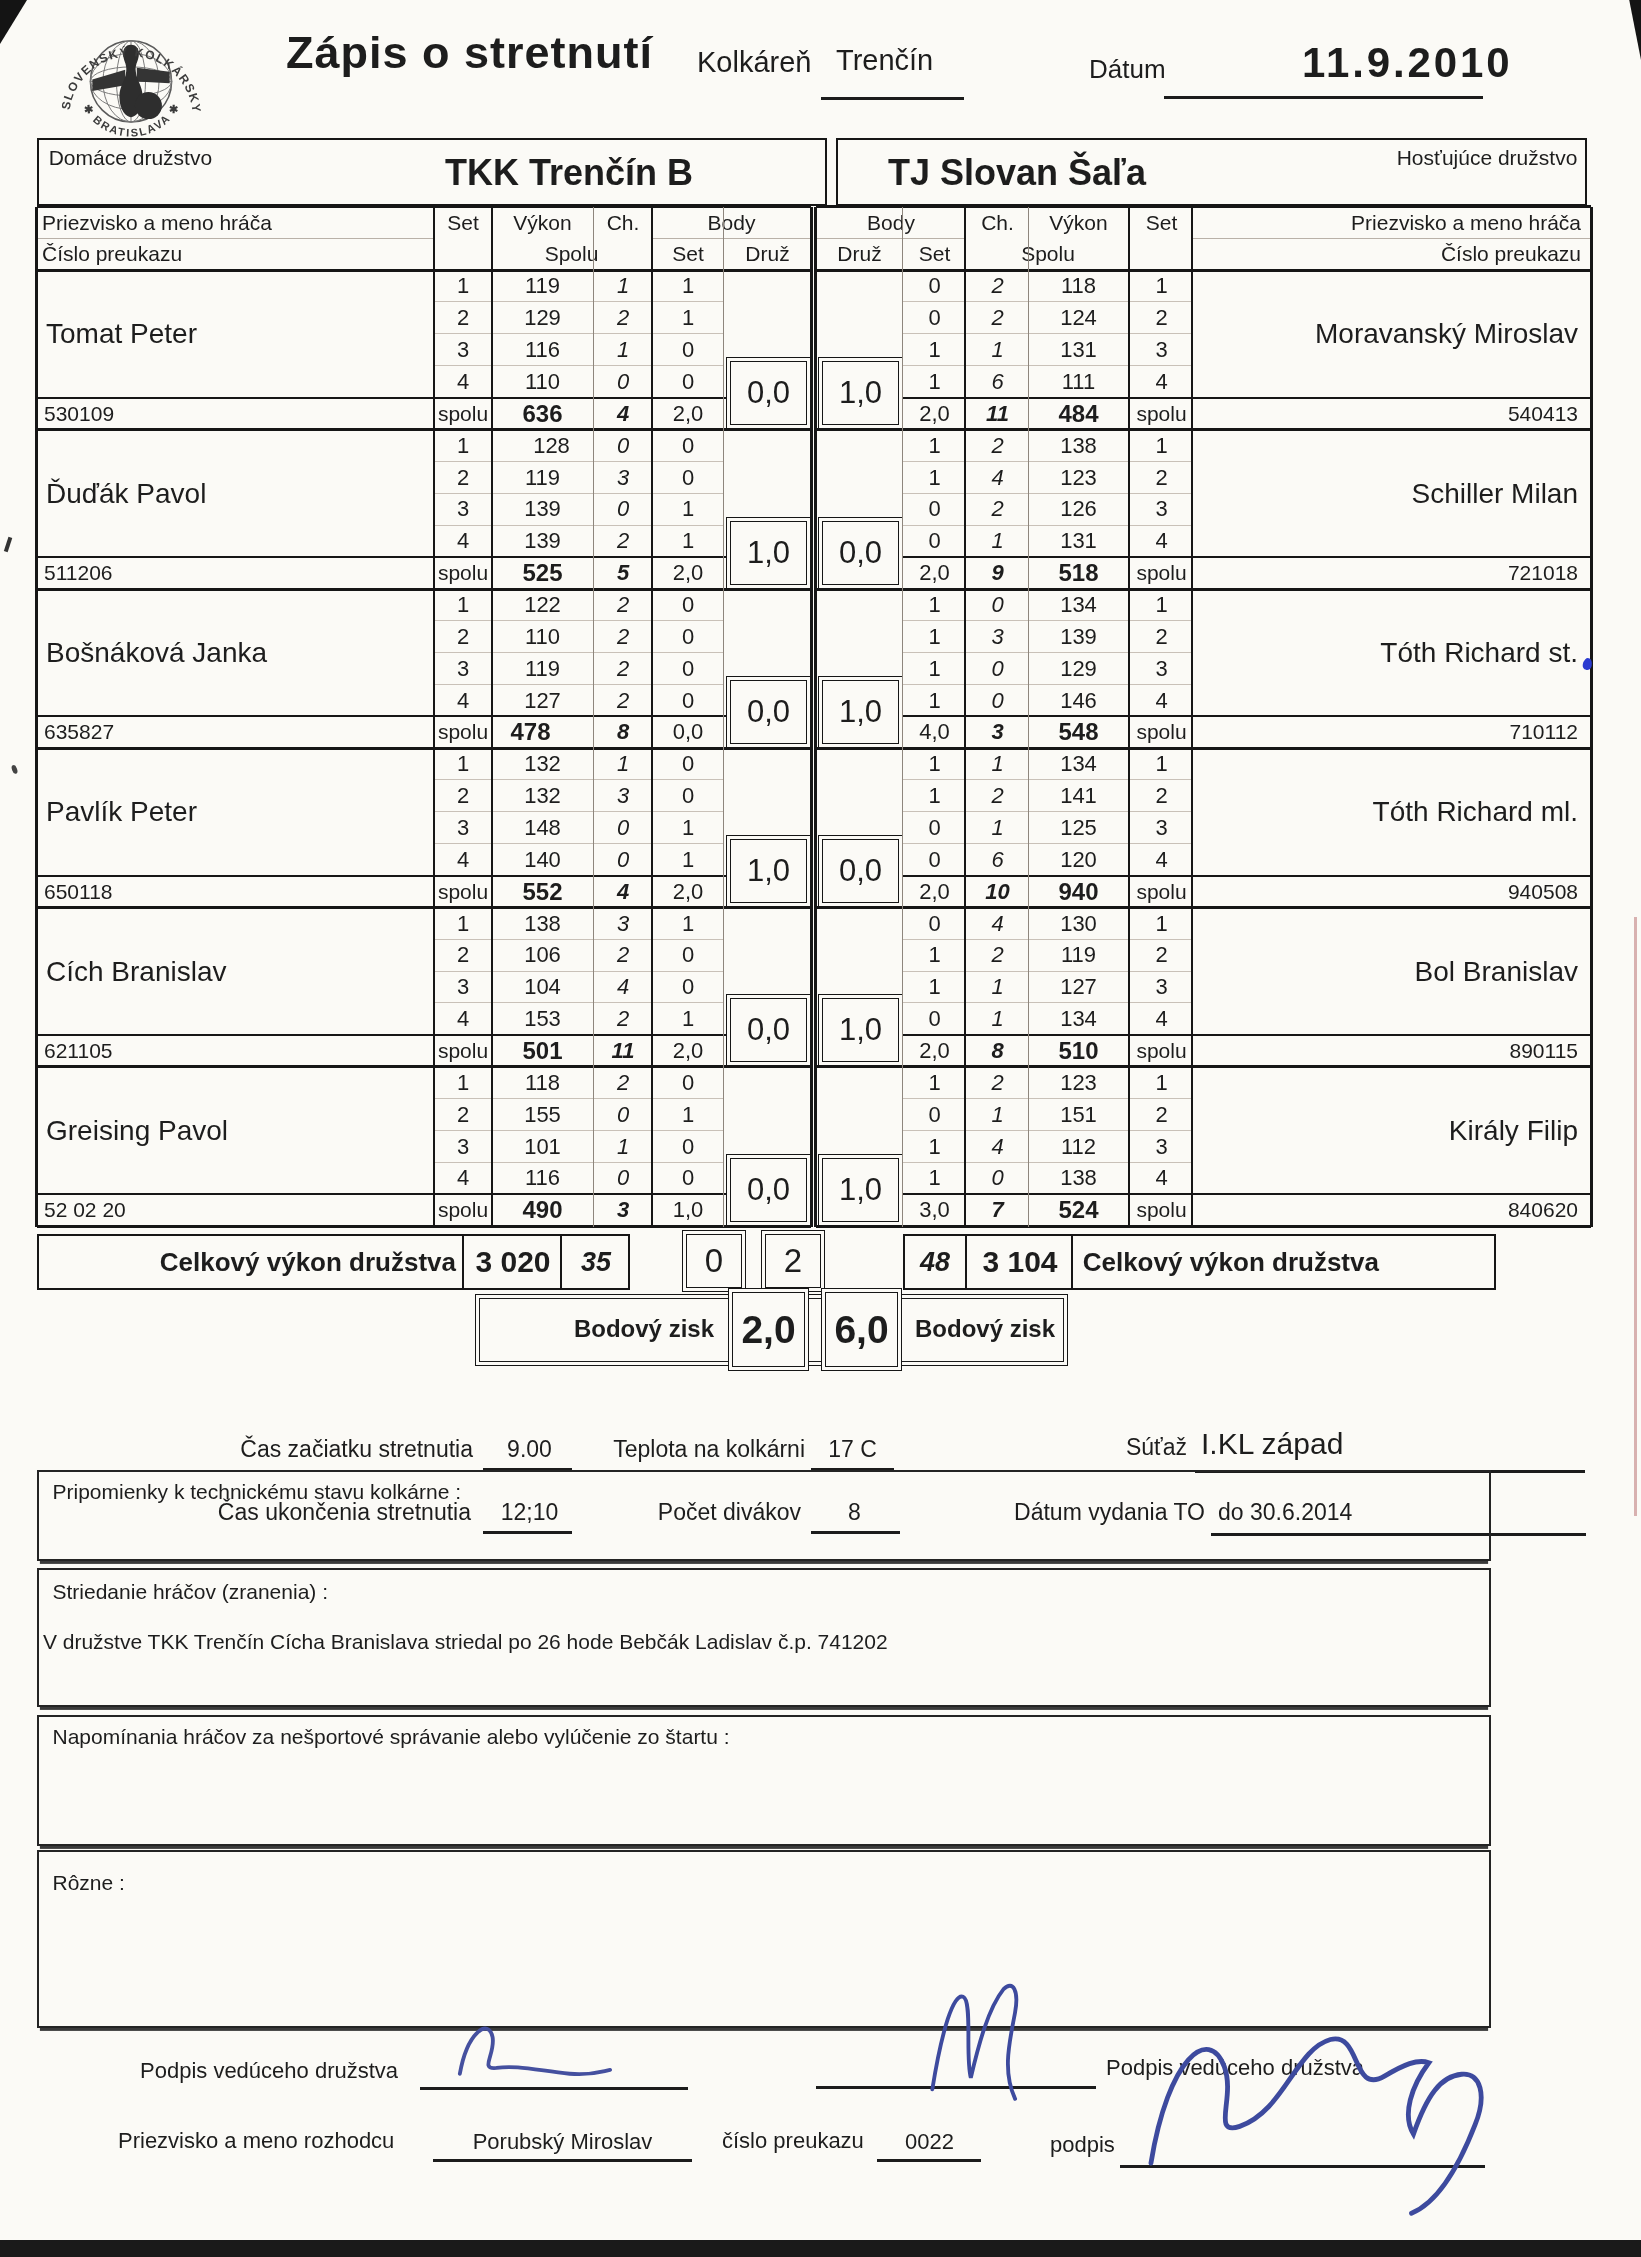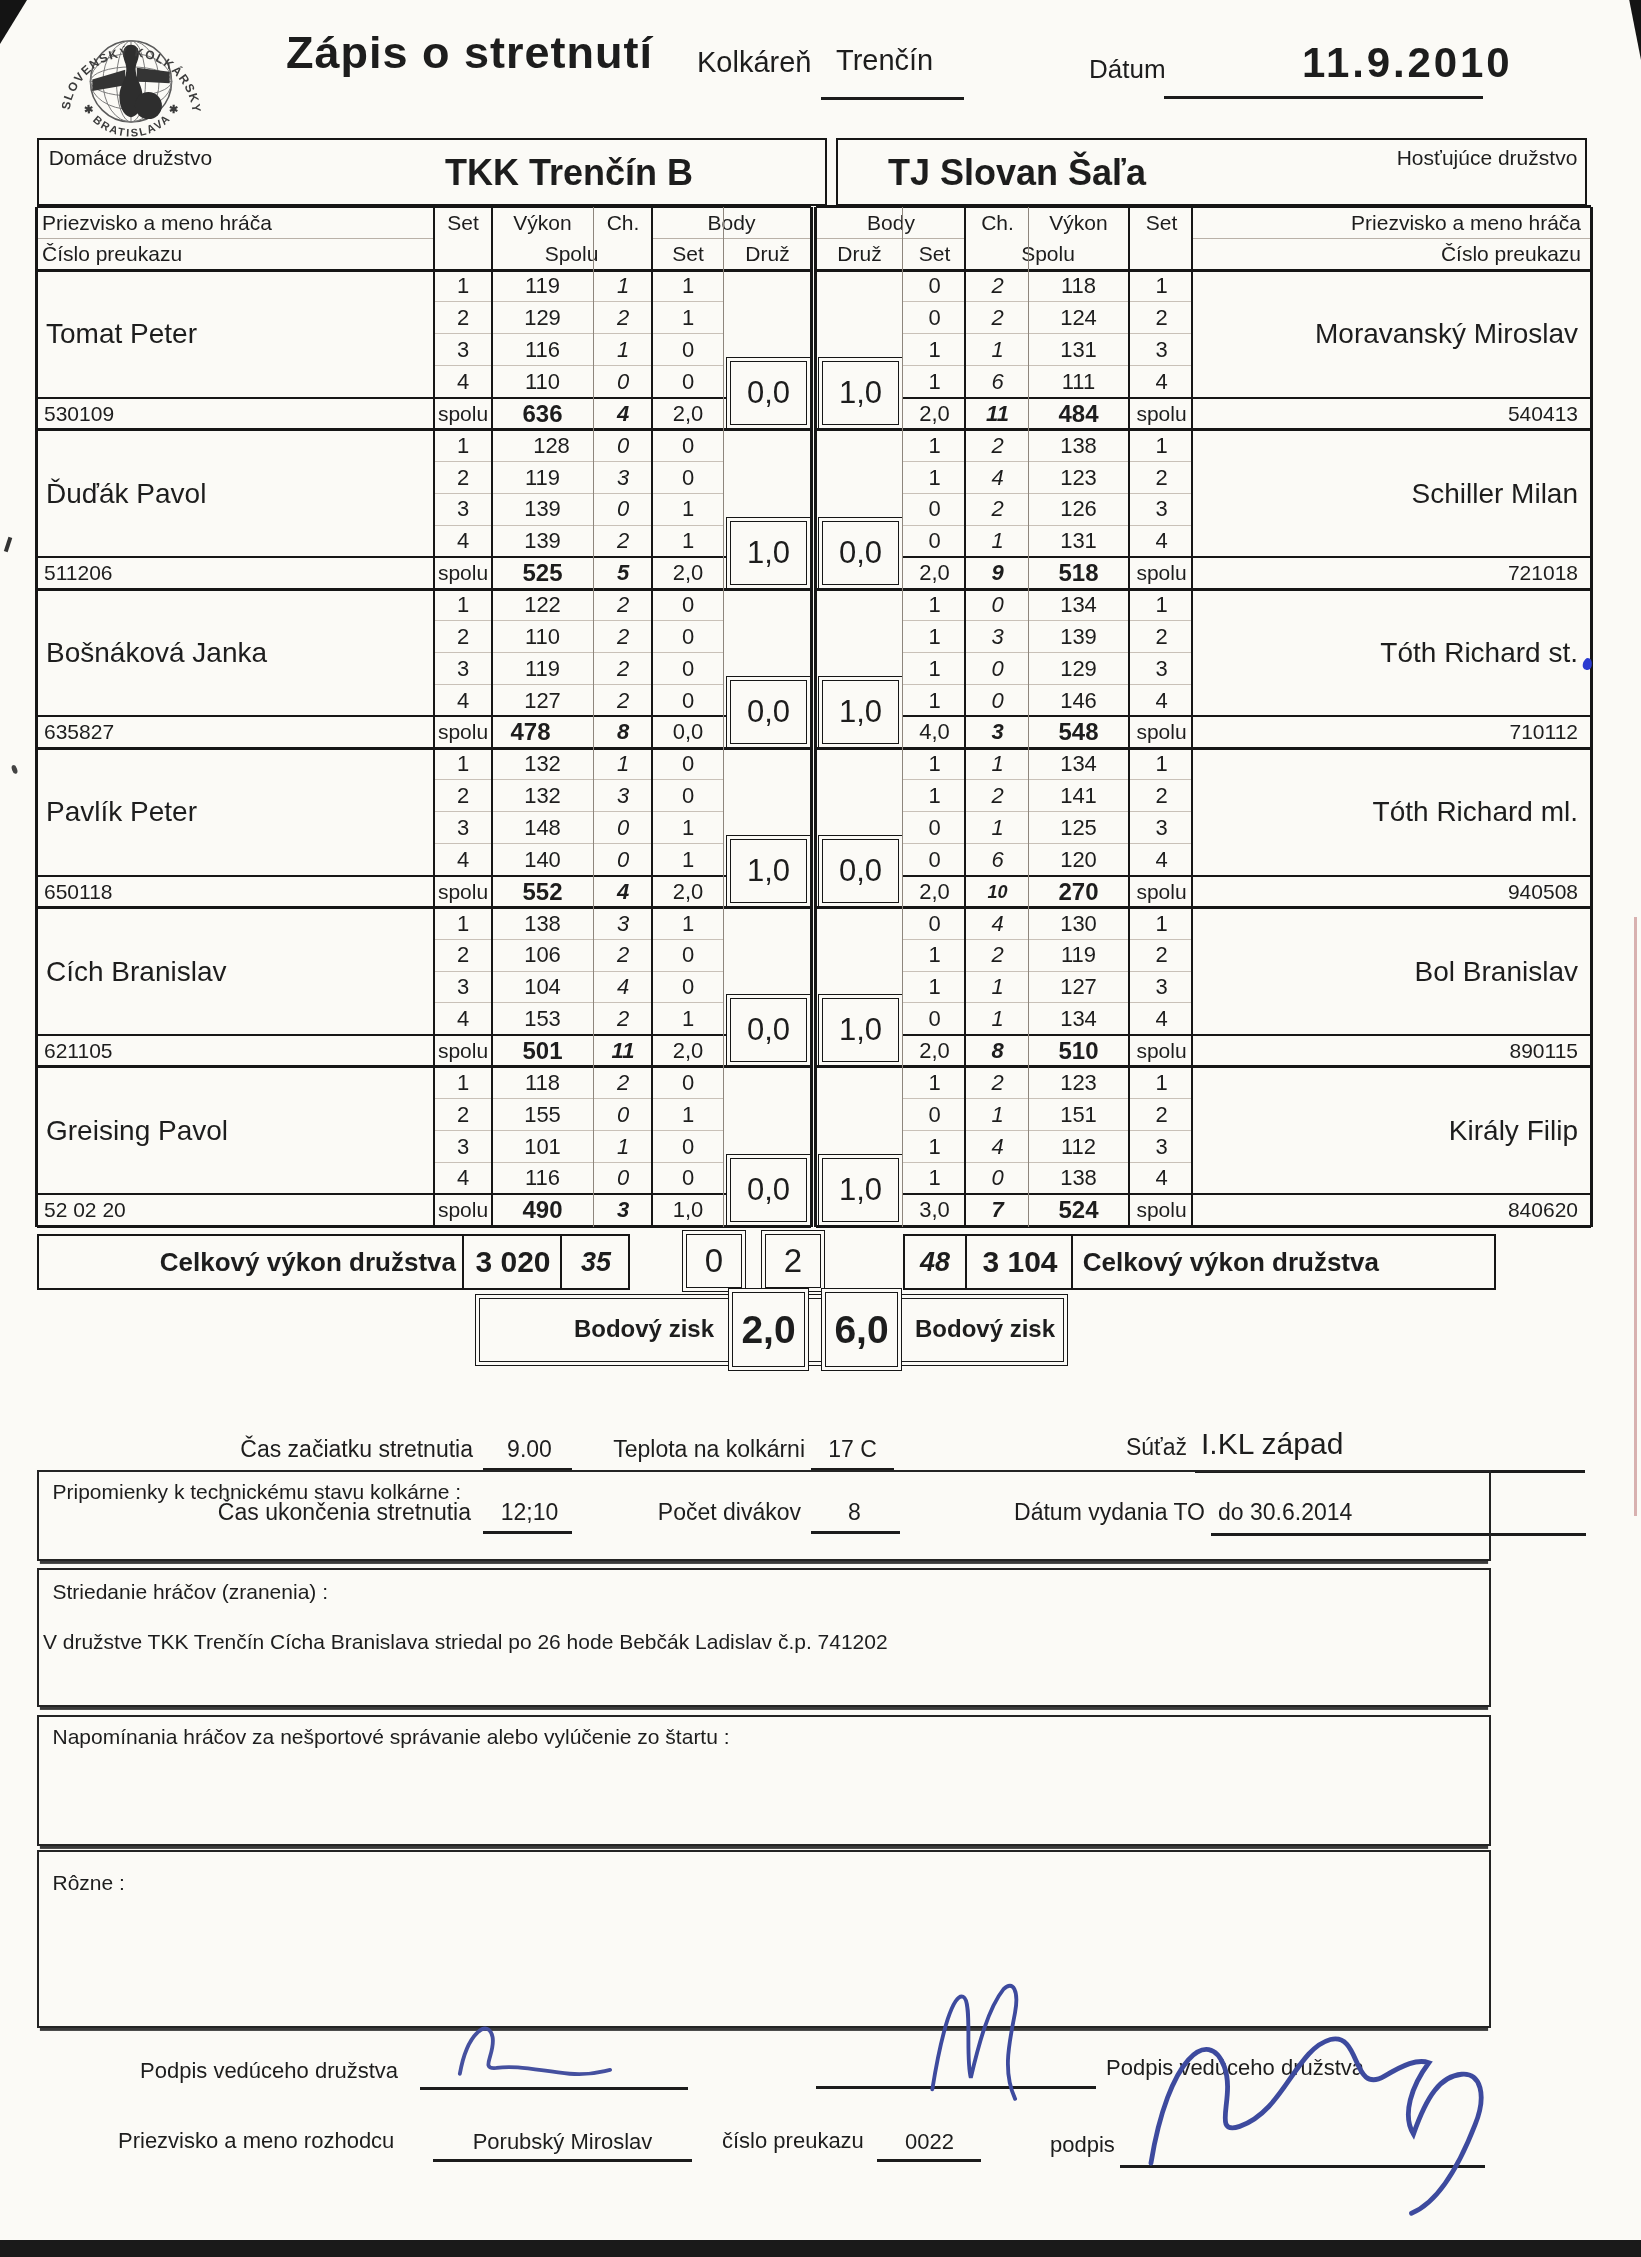--- a/index.html
+++ b/index.html
@@ -303,22 +303,22 @@
       <div class="abs " style="left: 966px; top: 812px; width: 63px; height: 32px; display: flex; align-items: center; justify-content: center; padding-left: 0px; padding-right: 0px; font-size: 22px; font-weight: normal; font-style: italic; box-sizing: border-box;">1</div>
       <div class="abs " style="left: 1028px; top: 812px; width: 101px; height: 32px; display: flex; align-items: center; justify-content: center; padding-left: 0px; padding-right: 0px; font-size: 22px; font-weight: normal; font-style: normal; box-sizing: border-box;">125</div>
       <div class="abs " style="left: 1130px; top: 812px; width: 63px; height: 32px; display: flex; align-items: center; justify-content: center; padding-left: 0px; padding-right: 0px; font-size: 22px; font-weight: normal; font-style: normal; box-sizing: border-box;">3</div>
       <div class="abs " style="left: 903px; top: 811px; width: 290px; height: 1.4px; background: rgb(201, 193, 184);"></div>
       <div class="abs " style="left: 903px; top: 844px; width: 63px; height: 32px; display: flex; align-items: center; justify-content: center; padding-left: 0px; padding-right: 0px; font-size: 22px; font-weight: normal; font-style: normal; box-sizing: border-box;">0</div>
       <div class="abs " style="left: 966px; top: 844px; width: 63px; height: 32px; display: flex; align-items: center; justify-content: center; padding-left: 0px; padding-right: 0px; font-size: 22px; font-weight: normal; font-style: italic; box-sizing: border-box;">6</div>
       <div class="abs " style="left: 1028px; top: 844px; width: 101px; height: 32px; display: flex; align-items: center; justify-content: center; padding-left: 0px; padding-right: 0px; font-size: 22px; font-weight: normal; font-style: normal; box-sizing: border-box;">120</div>
       <div class="abs " style="left: 1130px; top: 844px; width: 63px; height: 32px; display: flex; align-items: center; justify-content: center; padding-left: 0px; padding-right: 0px; font-size: 22px; font-weight: normal; font-style: normal; box-sizing: border-box;">4</div>
       <div class="abs " style="left: 903px; top: 843px; width: 290px; height: 1.4px; background: rgb(201, 193, 184);"></div>
       <div class="abs " style="left: 903px; top: 876px; width: 63px; height: 32px; display: flex; align-items: center; justify-content: center; padding-left: 0px; padding-right: 0px; font-size: 22px; font-weight: normal; font-style: normal; box-sizing: border-box;">2,0</div>
-      <div class="abs " style="left: 966px; top: 876px; width: 63px; height: 32px; display: flex; align-items: center; justify-content: center; padding-left: 0px; padding-right: 0px; font-size: 18px; font-weight: bold; font-style: italic; box-sizing: border-box;">10</div>
-      <div class="abs " style="left: 1028px; top: 876px; width: 101px; height: 32px; display: flex; align-items: center; justify-content: center; padding-left: 0px; padding-right: 0px; font-size: 24px; font-weight: bold; font-style: normal; box-sizing: border-box;">270</div>
+      <div class="abs " style="left: 966px; top: 876px; width: 63px; height: 32px; display: flex; align-items: center; justify-content: center; padding-left: 0px; padding-right: 0px; font-size: 22px; font-weight: bold; font-style: italic; box-sizing: border-box;">10</div>
+      <div class="abs " style="left: 1028px; top: 876px; width: 101px; height: 32px; display: flex; align-items: center; justify-content: center; padding-left: 0px; padding-right: 0px; font-size: 24px; font-weight: bold; font-style: normal; box-sizing: border-box;">940</div>
       <div class="abs " style="left: 1130px; top: 876px; width: 63px; height: 32px; display: flex; align-items: center; justify-content: center; padding-left: 0px; padding-right: 0px; font-size: 21px; font-weight: normal; font-style: normal; box-sizing: border-box;">spolu</div>
       <div class="abs " style="left: 1202px; top: 748px; width: 376px; height: 127px; display: flex; align-items: center; justify-content: flex-end; padding-left: 0px; padding-right: 0px; font-size: 28px; font-weight: normal; font-style: normal; box-sizing: border-box;">Tóth Richard ml.</div>
       <div class="abs " style="left: 1200px; top: 876px; width: 378px; height: 32px; display: flex; align-items: center; justify-content: flex-end; padding-left: 0px; padding-right: 0px; font-size: 21px; font-weight: normal; font-style: normal; box-sizing: border-box;">940508</div>
       <div class="abs " style="left: 37px; top: 875px; width: 689px; height: 2.4px; background: rgb(22, 22, 22);"></div>
       <div class="abs " style="left: 901px; top: 875px; width: 690px; height: 2.4px; background: rgb(22, 22, 22);"></div>
       <div class="abs " style="left: 37px; top: 906px; width: 774px; height: 2.9px; background: rgb(22, 22, 22);"></div>
       <div class="abs " style="left: 816px; top: 906px; width: 775px; height: 2.9px; background: rgb(22, 22, 22);"></div>
       <div class="abs " style="left: 726px; top: 835px; width: 83px; height: 70px; border: 1.9px solid rgb(21, 21, 21); background: rgb(251, 250, 246);">
         <div class="dbl-inner" style="font-size: 31px;">1,0</div>
       </div>

